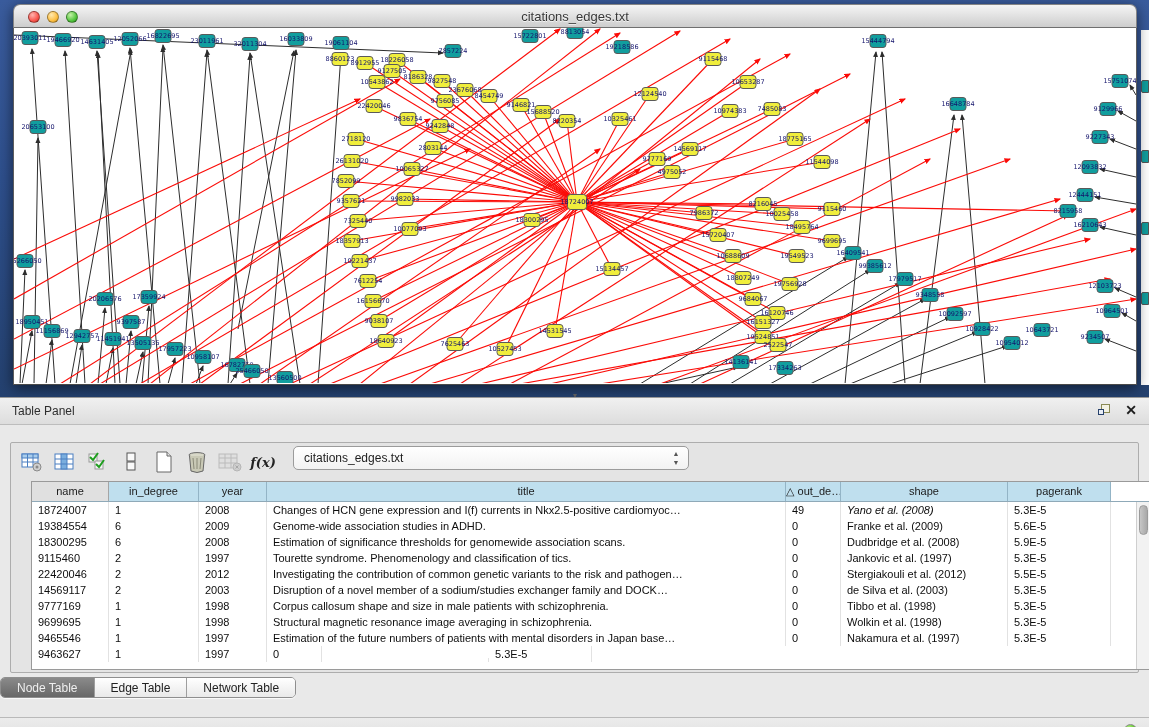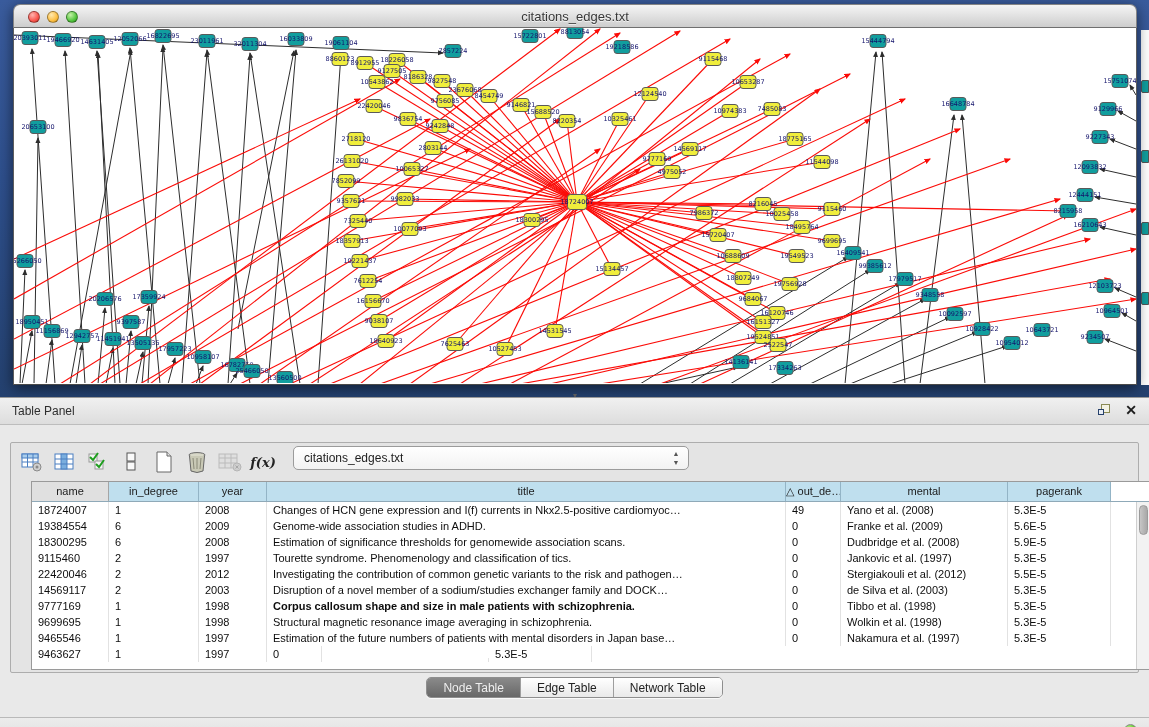--- a/index.html
+++ b/index.html
@@ -61,21 +61,21 @@
   .th.first { background:#e0e0e0; border-right:1px solid #a5a5a5; }
   .tbody { position:absolute; left:0; top:20px; right:14px; bottom:0; overflow:hidden; }
   .tr { display:flex; height:16px; }
   .td { font-size:11px; color:#0d0d0d; line-height:16px; padding-left:6px;
     border-right:1px solid #e2e2e2; overflow:hidden; white-space:nowrap; }
   .vscroll { position:absolute; right:0; top:20px; width:14px; bottom:0;
     background:#f2f2f2; border-left:1px solid #cfcfcf; }
   .vthumb { position:absolute; left:2px; top:3px; width:9px; height:30px; border-radius:5px;
     background:linear-gradient(90deg,#c6c6c6,#a8a8a8); border:1px solid #9a9a9a; }
 
-  .tabs-bar { position:absolute; left:0; top:279px; width:100%; height:24px; display:flex; justify-content:center; }
+  .tabs-bar { position:absolute; left:0; top:279px; width:100%; height:24px; display:flex; justify-content:flex-start; }
   .seg-ctl { display:flex; border:1px solid #8e8e8e; border-radius:5px; overflow:hidden; height:21px;
     box-shadow:0 1px 1px rgba(255,255,255,.8); }
   .seg { padding:0 16px; font-size:12px; line-height:20px; color:#222;
     background:linear-gradient(#ffffff,#e9e9e9); border-right:1px solid #9e9e9e; }
   .seg:last-child { border-right:none; }
   .seg.active { background:linear-gradient(#8a8a8a,#686868); color:#efefef; }
 
   .status-bar { position:absolute; left:0; top:319px; width:100%; height:27px;
     background:linear-gradient(#ececec,#dddddd); border-top:1px solid #b9b9b9; }
   .memory { position:absolute; right:34px; top:7px; font-size:11px; color:#2b2b2b; }
@@ -798,31 +798,31 @@
       <div class="combo-arrows">▲<br>▼</div>
     </div>
 
     <div class="table-wrap">
       <div class="thead" id="thead">
           <div class="th first" style="width: 77px;">name</div>
           <div class="th" style="width: 90px;">in_degree</div>
           <div class="th" style="width: 68px;">year</div>
           <div class="th" style="width: 519px;">title</div>
           <div class="th" style="width: 55px;">△ out_de…</div>
-          <div class="th" style="width: 167px;">mental</div>
+          <div class="th" style="width: 167px;">shape</div>
           <div class="th" style="width: 103px;">pagerank</div>
         </div>
       <div class="tbody" id="tbody">
           <div class="tr">
             <div class="td" style="width: 77px;">18724007</div>
             <div class="td" style="width: 90px;">1</div>
             <div class="td" style="width: 68px;">2008</div>
             <div class="td" style="width: 519px;">Changes of HCN gene expression and I(f) currents in Nkx2.5-positive cardiomyoc…</div>
             <div class="td" style="width: 55px;">49</div>
-            <div class="td" style="width: 167px;">Yano et al. (2008)</div>
+            <div class="td" style="width: 167px; font-style: italic;">Yano et al. (2008)</div>
             <div class="td" style="width: 103px;">5.3E-5</div>
           </div>
           <div class="tr">
             <div class="td" style="width: 77px;">19384554</div>
             <div class="td" style="width: 90px;">6</div>
             <div class="td" style="width: 68px;">2009</div>
             <div class="td" style="width: 519px;">Genome-wide association studies in ADHD.</div>
             <div class="td" style="width: 55px;">0</div>
             <div class="td" style="width: 167px;">Franke et al. (2009)</div>
             <div class="td" style="width: 103px;">5.6E-5</div>
@@ -860,21 +860,21 @@
             <div class="td" style="width: 68px;">2003</div>
             <div class="td" style="width: 519px;">Disruption of a novel member of a sodium/studies exchanger family and DOCK…</div>
             <div class="td" style="width: 55px;">0</div>
             <div class="td" style="width: 167px;">de Silva et al. (2003)</div>
             <div class="td" style="width: 103px;">5.3E-5</div>
           </div>
           <div class="tr">
             <div class="td" style="width: 77px;">9777169</div>
             <div class="td" style="width: 90px;">1</div>
             <div class="td" style="width: 68px;">1998</div>
-            <div class="td" style="width: 519px; font-weight: bold;">Corpus callosum shape and size in male patients with schizophrenia.</div>
+            <div class="td" style="width: 519px;">Corpus callosum shape and size in male patients with schizophrenia.</div>
             <div class="td" style="width: 55px;">0</div>
             <div class="td" style="width: 167px;">Tibbo et al. (1998)</div>
             <div class="td" style="width: 103px;">5.3E-5</div>
           </div>
           <div class="tr">
             <div class="td" style="width: 77px;">9699695</div>
             <div class="td" style="width: 90px;">1</div>
             <div class="td" style="width: 68px;">1998</div>
             <div class="td" style="width: 519px;">Structural magnetic resonance image averaging in schizophrenia.</div>
             <div class="td" style="width: 55px;">0</div>

